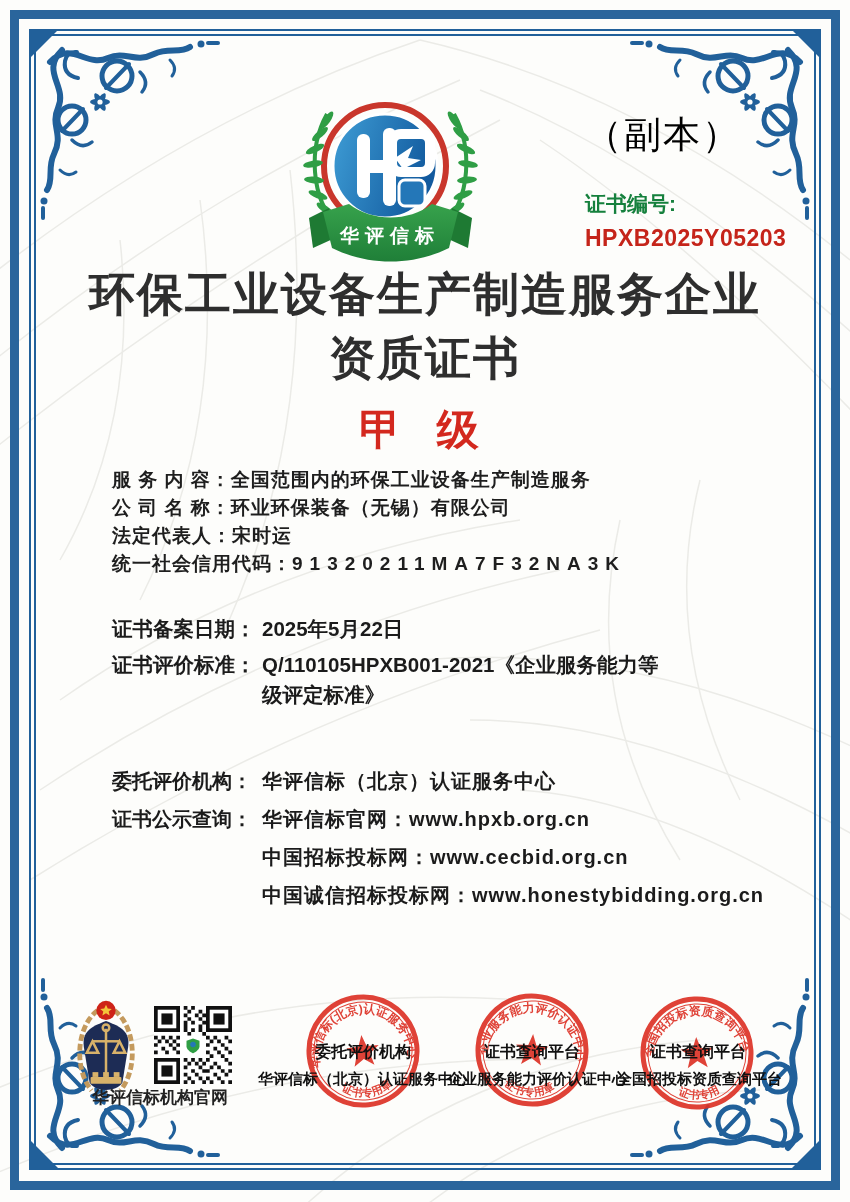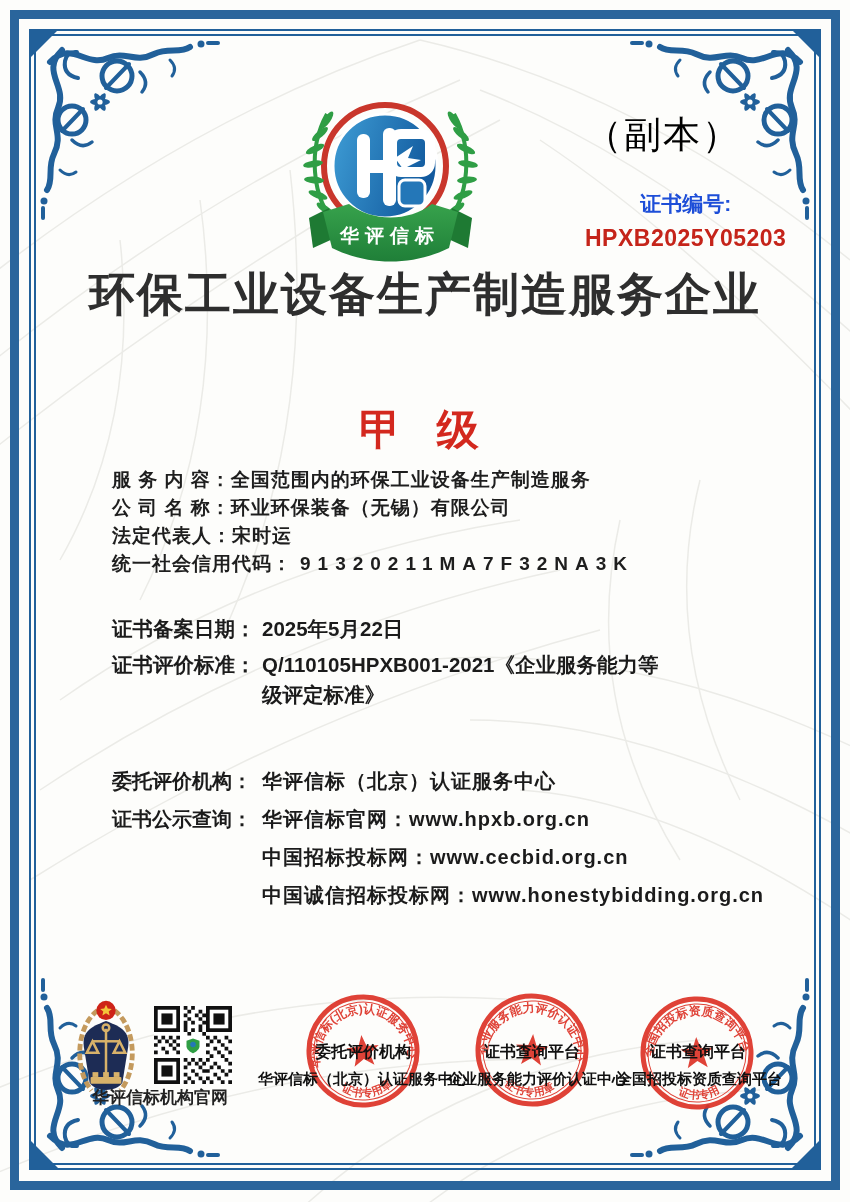--- a/index.html
+++ b/index.html
@@ -11,32 +11,32 @@
   .corner{position:absolute;width:200px;height:200px;z-index:2;}
   .corner.tl{left:20px;top:20px;}
   .corner.tr{right:20px;top:20px;transform:scaleX(-1);}
   .corner.bl{left:20px;bottom:24px;transform:scaleY(-1);}
   .corner.br{right:20px;bottom:24px;transform:scale(-1,-1);}
   .content{position:absolute;inset:0;z-index:3;}
 
   .logo{position:absolute;left:283px;top:80px;width:215px;height:185px;}
   .copy-col{position:absolute;left:585px;top:110px;}
   .copy-label{font-size:37px;color:#000000;letter-spacing:2px;}
-  .certno-label{margin-top:30px;font-size:21px;font-weight:bold;color:#1d4ed8;text-align:center;}
+  .certno-label{margin-top:30px;font-size:21px;font-weight:bold;color:#15803d;}
   .certno-value{margin-top:7px;font-size:23px;font-weight:bold;color:#c5241a;letter-spacing:0.5px;}
 
   .title{position:absolute;left:0;top:262px;width:100%;text-align:center;font-size:46px;font-weight:bold;
          color:#2e2e2e;letter-spacing:2px;line-height:64px;}
   .grade{position:absolute;left:0;top:402px;width:100%;text-align:center;font-size:42px;font-weight:bold;
          color:#d3281e;letter-spacing:12px;}
 
   .info-block{position:absolute;left:112px;top:466px;}
   .info-block .row{display:flex;font-size:19px;font-weight:bold;color:#1e1e1e;line-height:28px;letter-spacing:1px;}
   .info-block .lbl{white-space:pre;}
-  .info-block .row:nth-child(4) .val{letter-spacing:7px;margin-left:8px;}
+  .info-block .row:nth-child(4) .val{letter-spacing:7px;}
 
   .dates-block{position:absolute;left:112px;top:614px;width:620px;}
   .dates-block .row{display:flex;font-size:20.5px;font-weight:bold;color:#1b1b1b;line-height:30px;margin-bottom:6px;}
   .dates-block .lbl{flex:0 0 150px;white-space:pre;}
   .dates-block .val{width:400px;}
 
   .agency-block{position:absolute;left:112px;top:766px;width:660px;}
   .agency-block .row{display:flex;font-size:20px;font-weight:bold;color:#1b1b1b;line-height:30px;margin-bottom:8px;}
   .agency-block .lbl{flex:0 0 150px;white-space:pre;}
   .agency-block .val{letter-spacing:1px;}
@@ -187,20 +187,21 @@
     </svg>
 
     <div class="copy-col">
       <div class="copy-label">（副本）</div>
       <div class="certno-label">证书编号:</div>
       <div class="certno-value">HPXB2025Y05203</div>
     </div>
 
     <div class="title">
       <div>环保工业设备生产制造服务企业</div>
+      <div>资质证书</div>
     </div>
     <div class="grade">甲 级</div>
 
     <div class="info-block">
       <div class="row">
           <span class="lbl">服 务 内 容：</span>
           <span class="val">全国范围内的环保工业设备生产制造服务</span>
         </div>
       <div class="row">
           <span class="lbl">公 司 名 称：</span>

